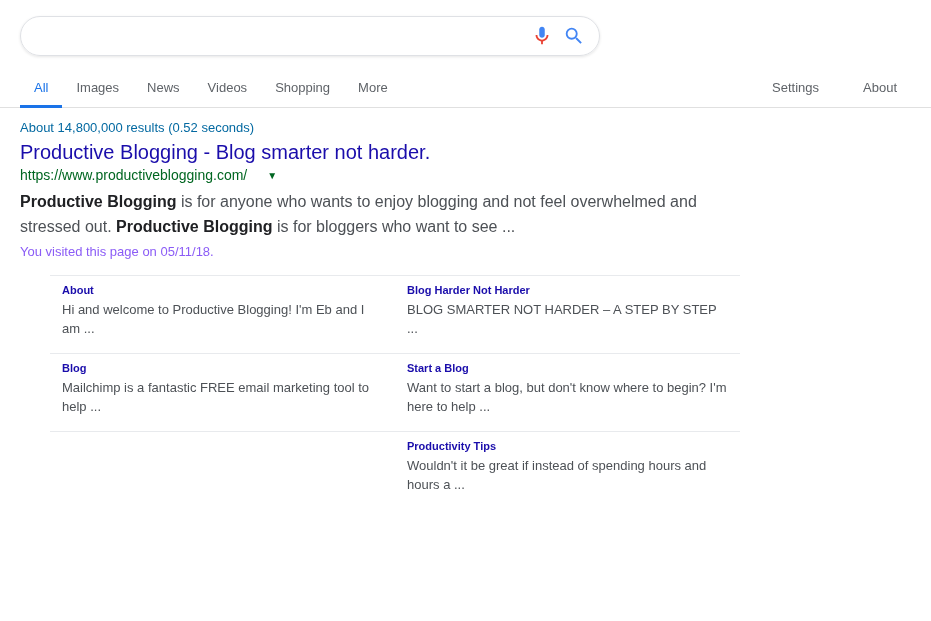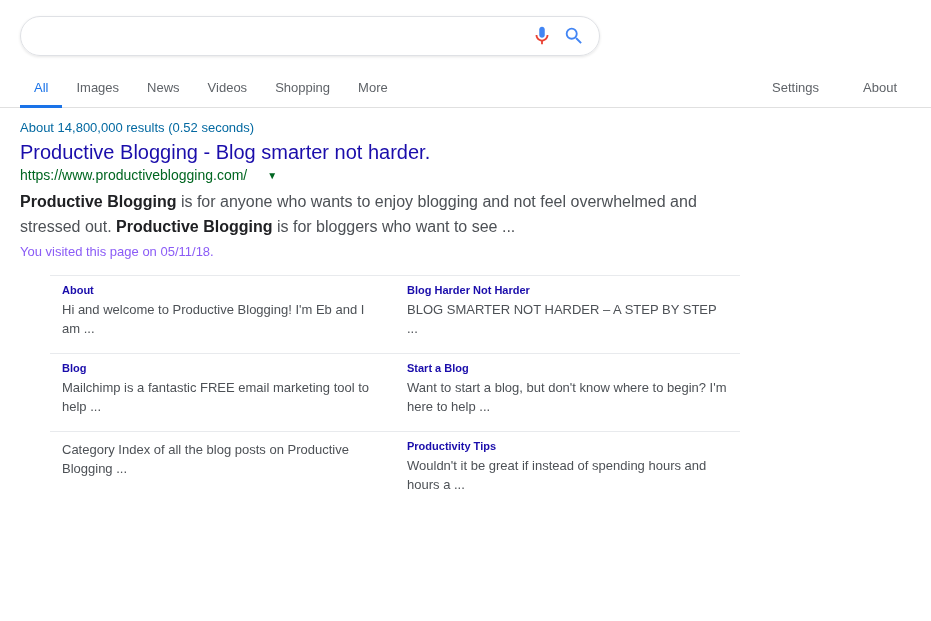--- a/index.html
+++ b/index.html
@@ -237,21 +237,20 @@
       <div class="sublink-item">
         <span class="sublink-title">Blog</span>
         <span class="sublink-desc">Mailchimp is a fantastic FREE email marketing tool to help ...</span>
       </div>
       <div class="sublink-item">
         <span class="sublink-title">Start a Blog</span>
         <span class="sublink-desc">Want to start a blog, but don't know where to begin? I'm here to help ...</span>
       </div>
 
       <div class="sublink-item">
-        <span class="sublink-desc">Category Index of all the blog posts on Productive Blogging ...</span>
       </div>
       <div class="sublink-item">
         <span class="sublink-title">Productivity Tips</span>
         <span class="sublink-desc">Wouldn't it be great if instead of spending hours and hours a ...</span>
       </div>
     </div>
   </div>
 </div>
 
 </body></html>

